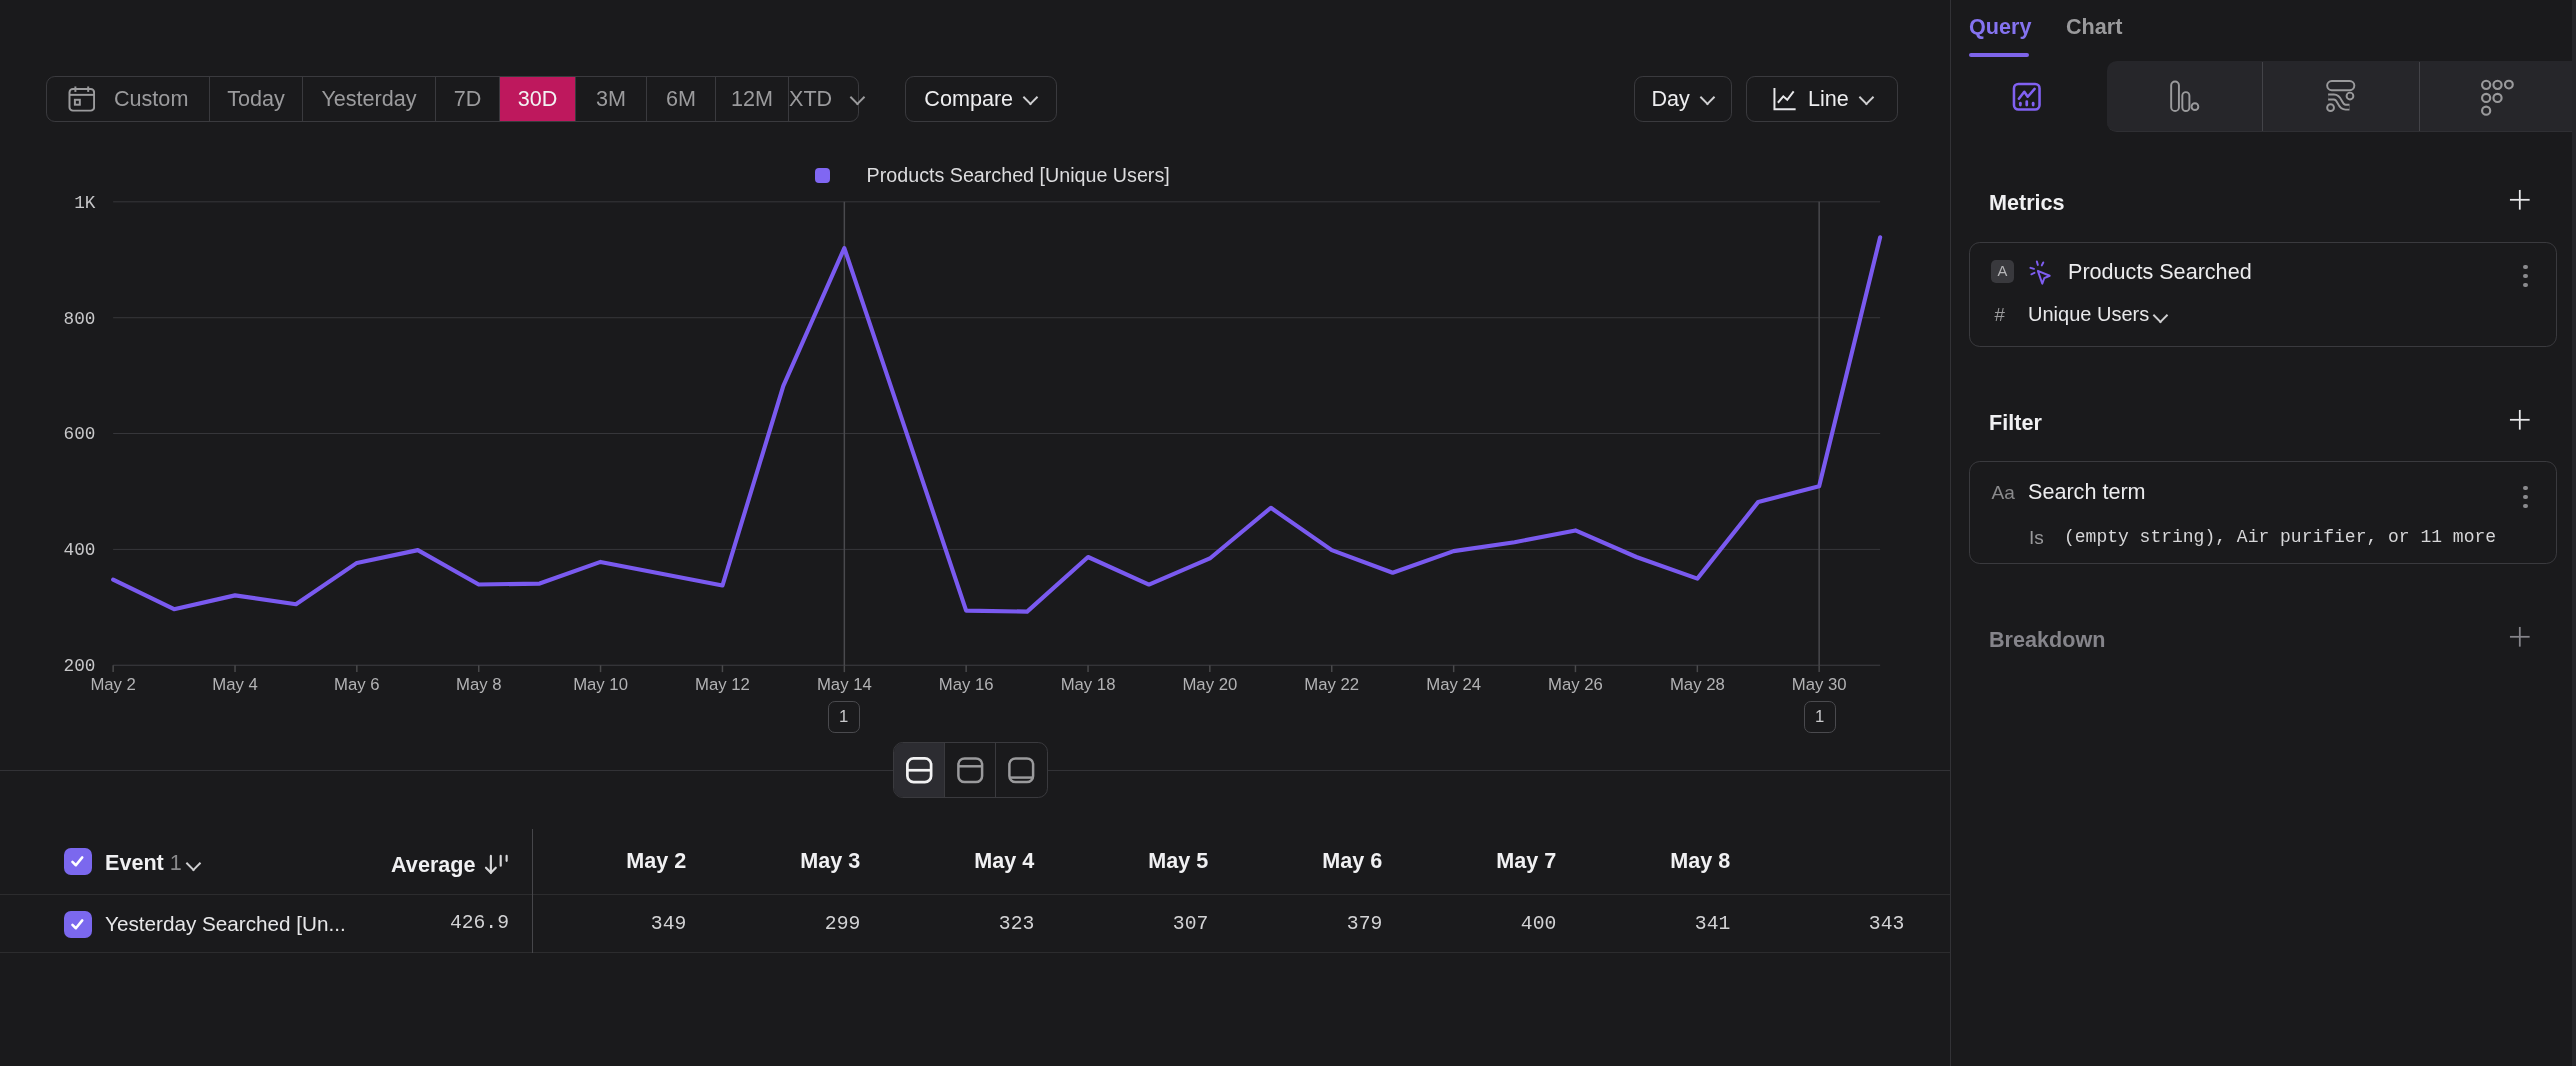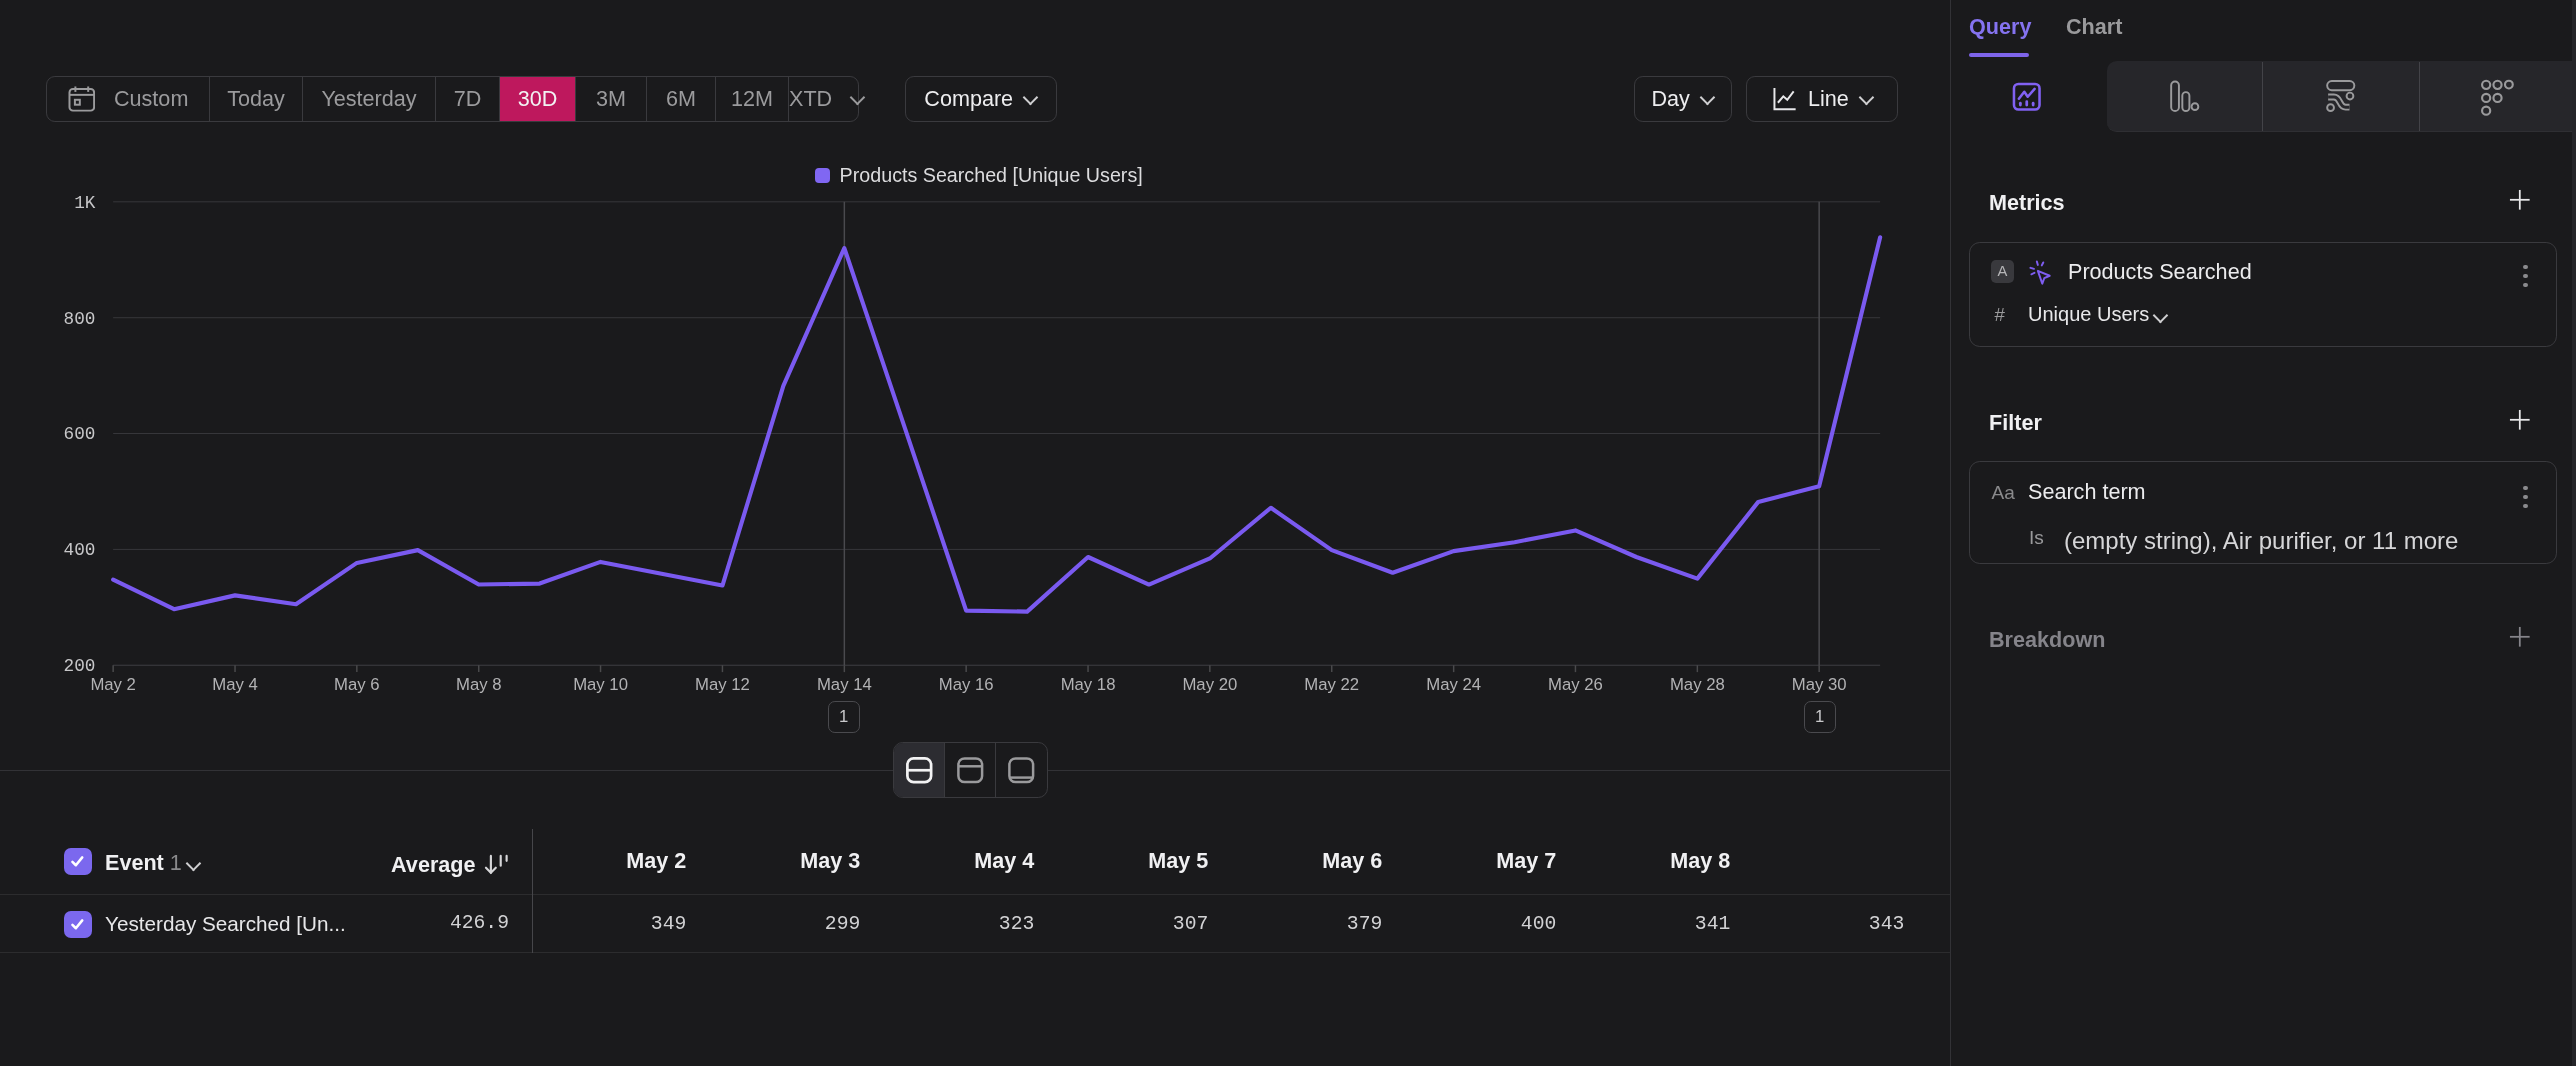--- a/index.html
+++ b/index.html
@@ -19,21 +19,21 @@
   .btn { height:46px; border:1px solid #3a3a3e; border-radius:8.9px; display:flex;
     align-items:center; justify-content:center; color:#ededef; font-size:21.6px; gap:9.8px; }
   .chev { width:14.8px; height:14.8px; display:inline-block; position:relative; top:-3px; }
   .chev:after { content:""; position:absolute; left:2px; top:3.9px; width:8.9px; height:8.9px;
     border-right:2.4px solid #9b9b9d; border-bottom:2.4px solid #9b9b9d; transform:rotate(45deg); }
   .chev.lt:after { border-color:#cfcfd1; }
 
   
   .legend { left:815px; top:164px; display:flex; align-items:center; gap:9.8px; }
   .legend .sw { width:14.8px; height:14.8px; border-radius:3.9px; background:#8067f2; }
-  .legend .lt { color:#dcdcde; font-size:19.7px; }
+  .legend .lt { color:#dcdcde; font-size:19.7px;margin-left:27px; }
 
   
   .badge1 { width:31.5px; height:31.5px; border:1px solid #4a4a4e; border-radius:6.9px;
     color:#c9c9cb; font-size:16.7px; display:flex; align-items:center; justify-content:center; }
 
   
   .divline { left:0; top:770px; width:1950px; height:1px; background:#323236; }
   .laytool { left:893px; top:742px; height:56px; display:flex; border:1px solid #3a3a3e;
     border-radius:9.8px; overflow:hidden; background:#1a1a1c; }
   .laytool > div { width:51px; display:flex; align-items:center; justify-content:center;
@@ -309,21 +309,21 @@
 
 <div class="abs card" style="top:461px; height:103px;">
   <div class="abs" style="left:21.6px; top:19.7px; font-size:19px; color:#8a8a8c;">Aa</div>
   <div class="abs" style="left:58px; top:16.7px; font-size:21.6px; color:#ececee;">Search term</div>
   <div class="kebab" style="top:23.6px;">
       <i></i>
       <i></i>
       <i></i>
     </div>
   <div class="abs" style="left:59px; top:65px; font-size:19px; color:#9a9a9c;">Is</div>
-  <div class="abs" style="left:94px; top:65px; font-size:24px; color:#d6d6d8;">(empty string), Air purifier, or 11 more</div>
+  <div class="abs" style="left:94px; top:65px; font-size:18px; color:#d6d6d8;font-family:Liberation Mono, monospace;">(empty string), Air purifier, or 11 more</div>
 </div>
 
 <div class="abs shead" style="left:1989px; top:627px; color:#85848a;">Breakdown</div>
 <svg class="abs" style="left:2507px; top:624px;" width="25.6" height="25.6" viewBox="0 0 26 26" stroke="#85848a" stroke-width="1.8">
     <line x1="13" y1="3" x2="13" y2="23"></line>
     <line x1="3" y1="13" x2="23" y2="13"></line>
   </svg>
 
 <div class="abs" style="left:2572px; top:0; width:3.9px; height:1067px; background:#252529;"></div>
 

